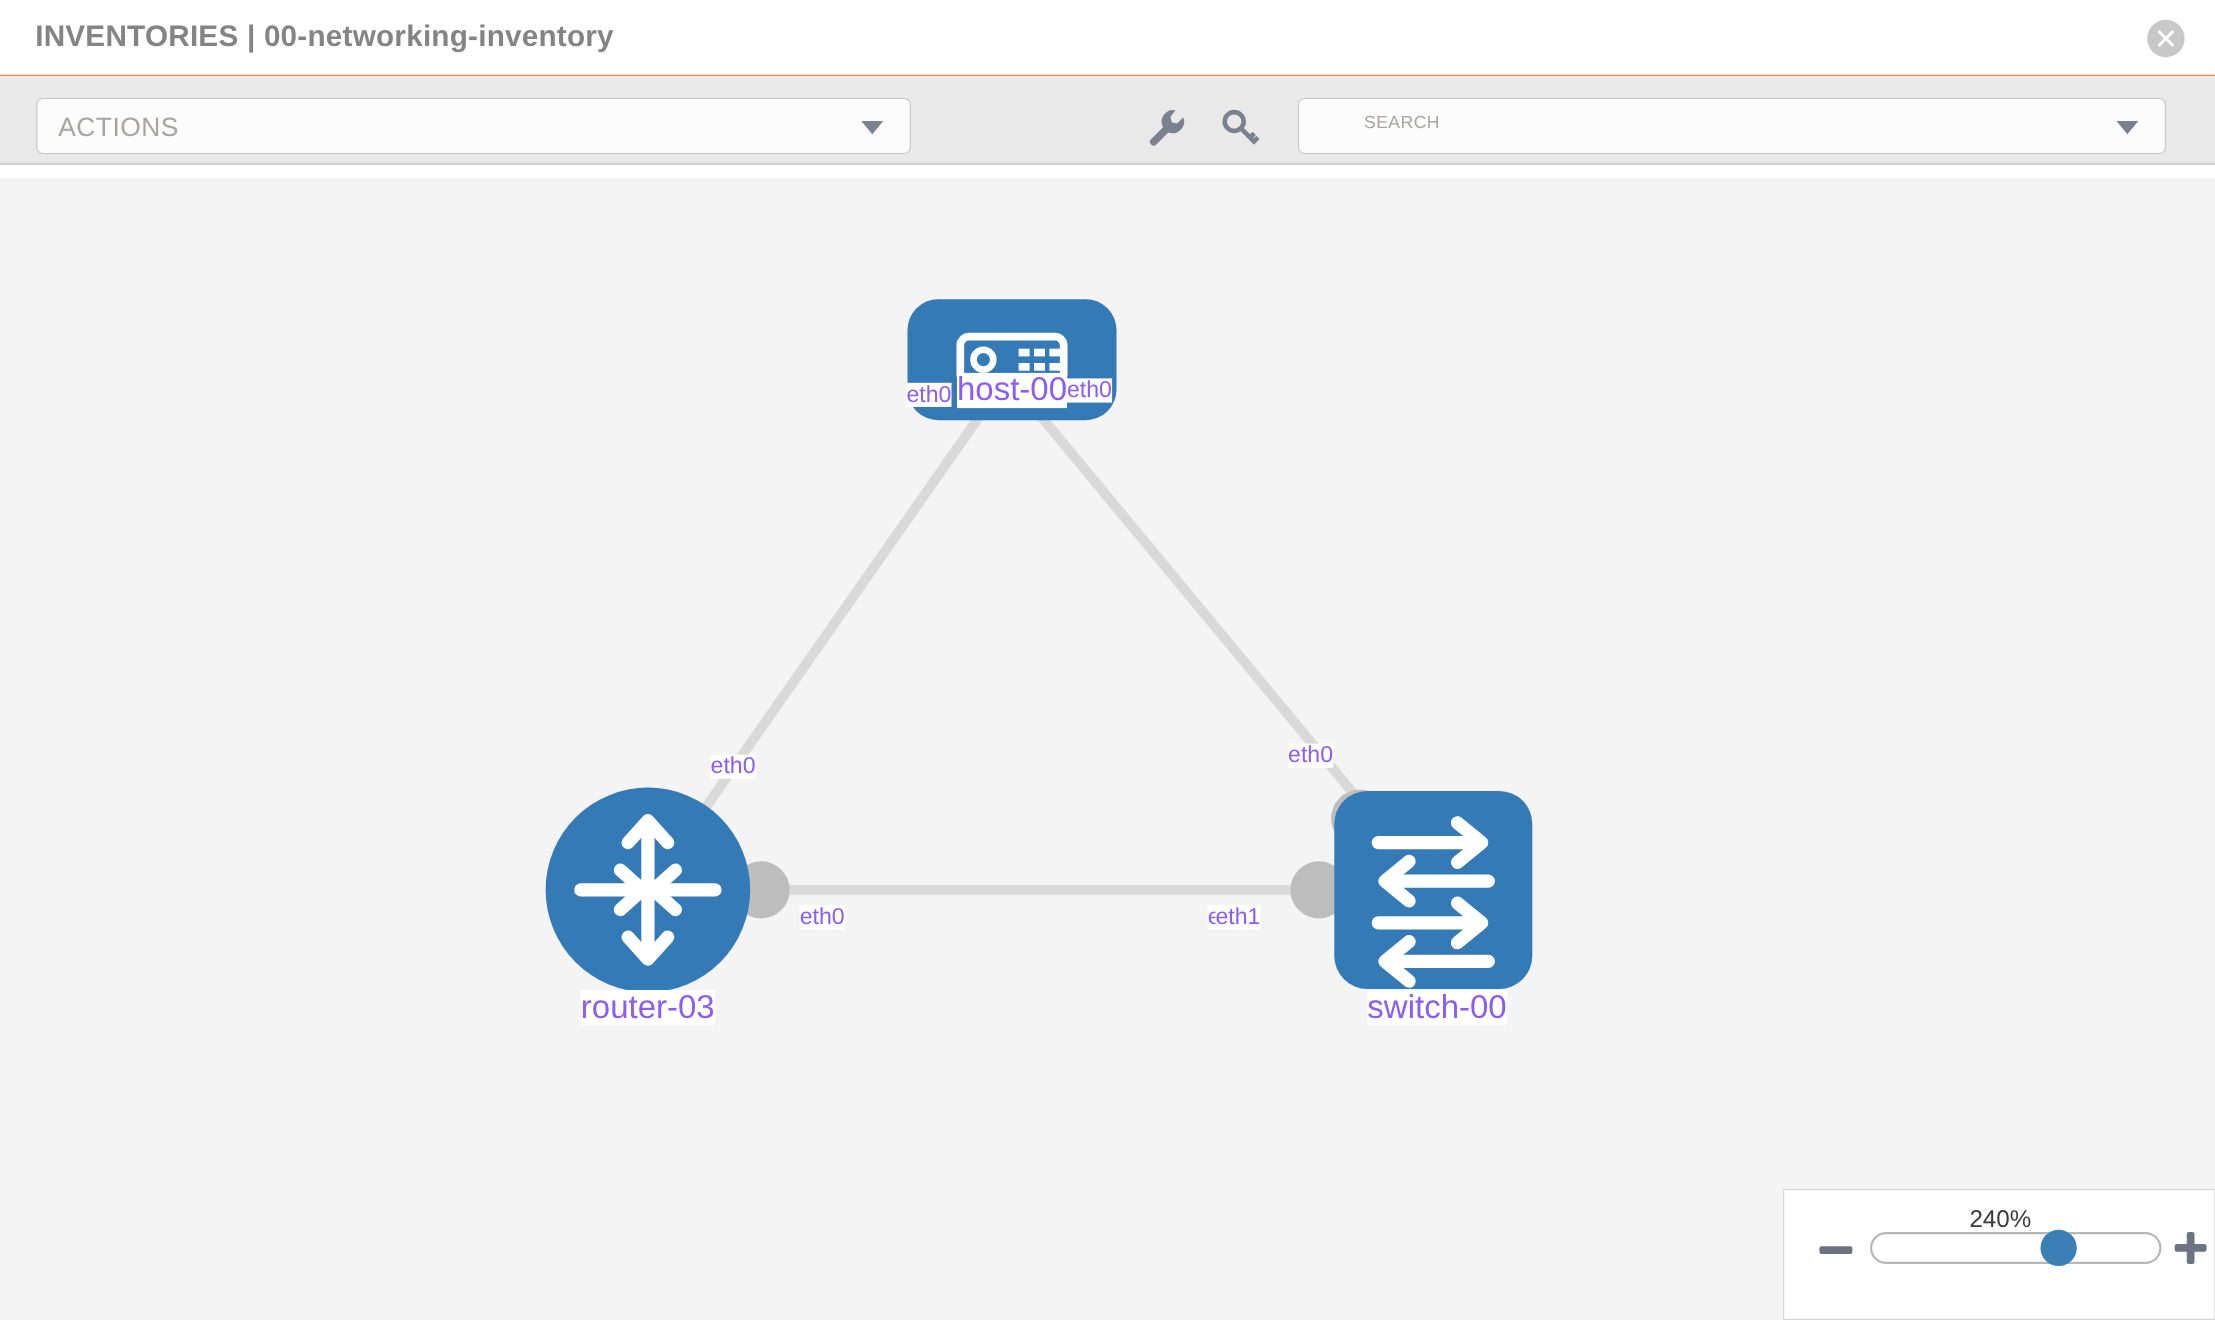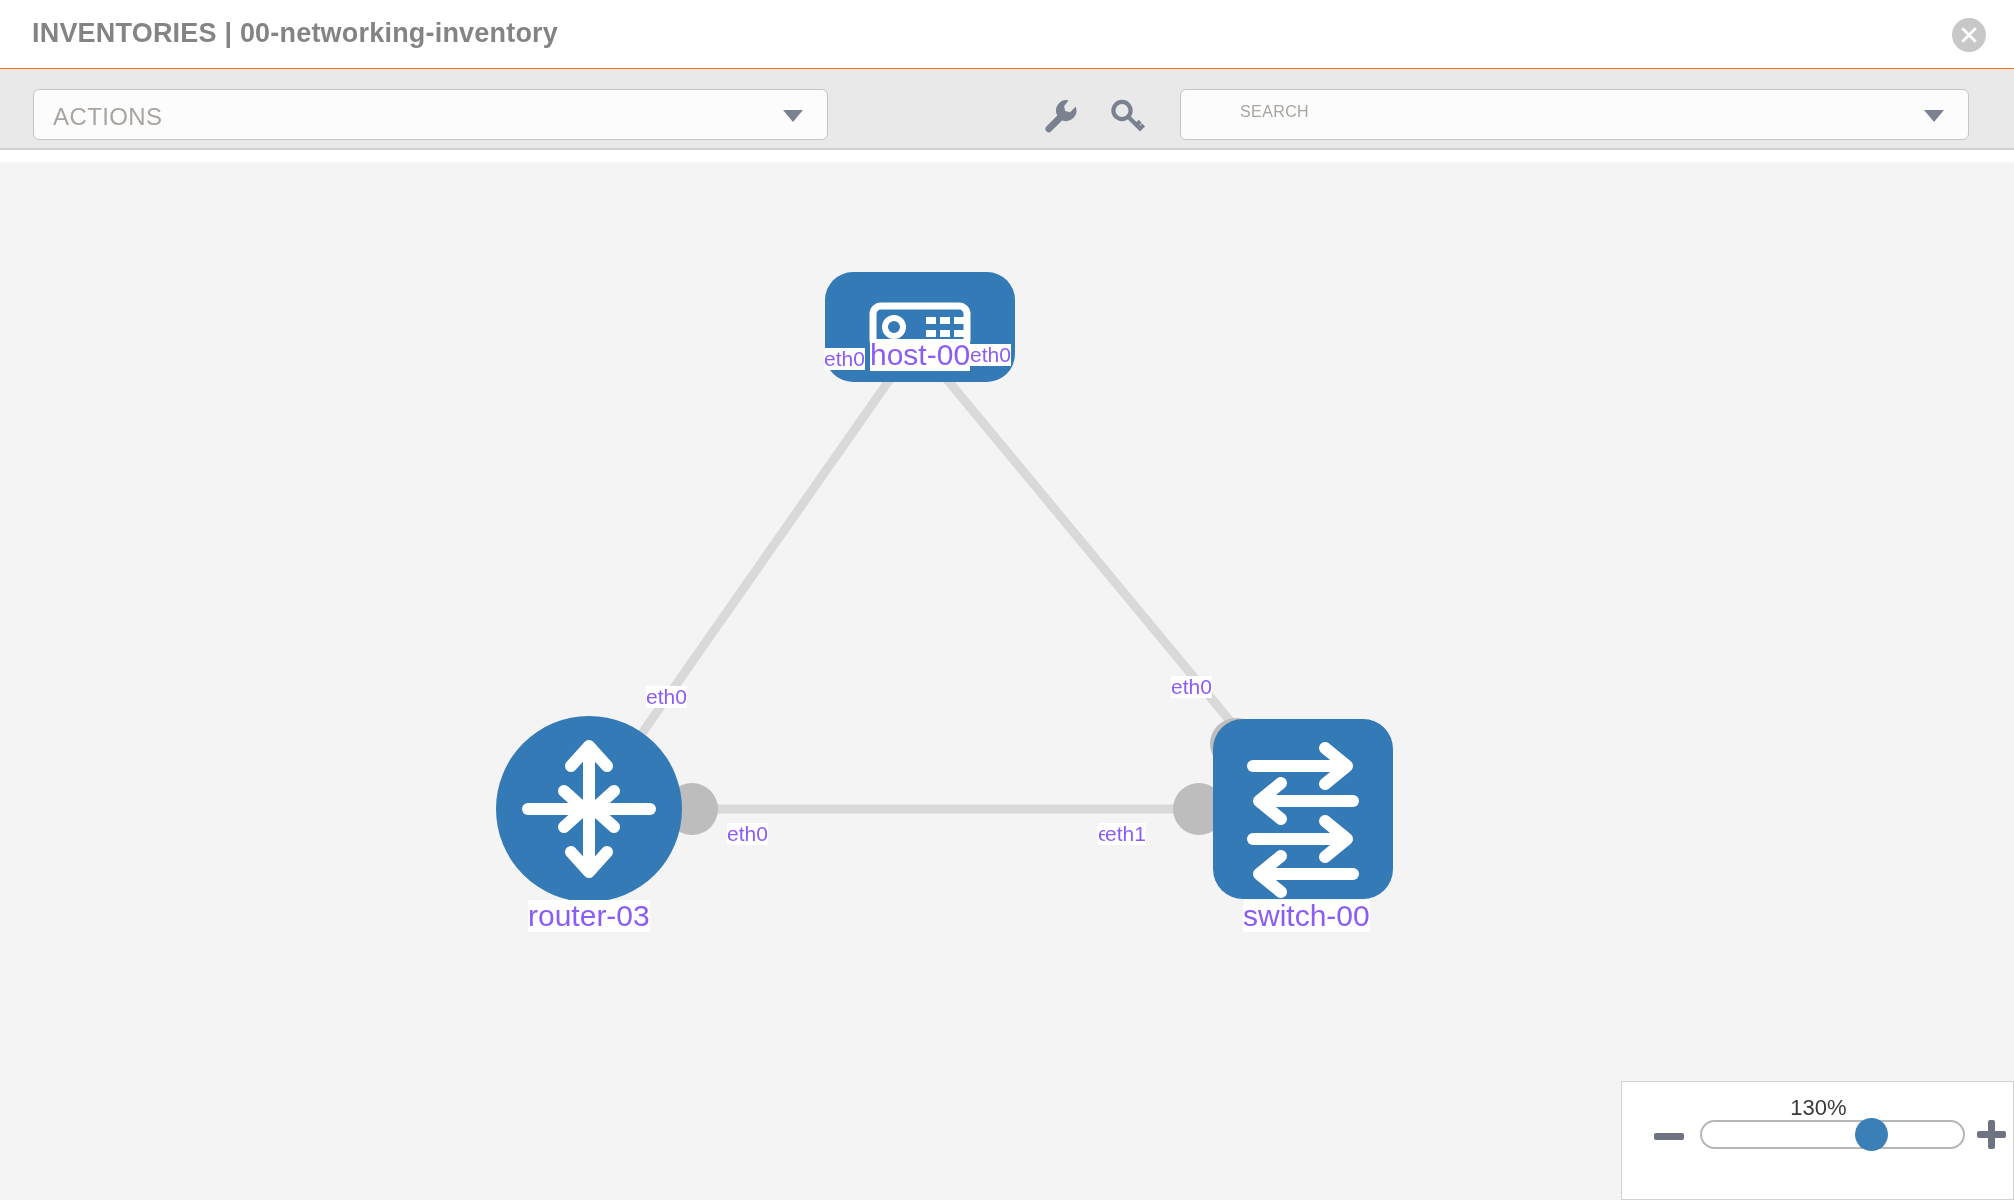--- a/index.html
+++ b/index.html
@@ -339,20 +339,20 @@
     <div class="nlabel nlabel-port" style="left:1098px; top:661px;">eth</div>
     <div class="nlabel nlabel-port" style="left:1105px; top:661px;">eth1</div>
 
     <div class="nlabel nlabel-node" style="left:870px; top:177px;">host-00</div>
     <div class="nlabel nlabel-node" style="left:528px; top:738px;">router-03</div>
     <div class="nlabel nlabel-node" style="left:1243px; top:738px;text-align:right;">switch-00</div>
 
   </div>
 
   <div class="zoom-panel">
-    <div class="zoom-pct">130%</div>
+    <div class="zoom-pct">240%</div>
     <div class="zoom-minus"></div>
     <div class="zoom-track"></div>
     <div class="zoom-thumb"></div>
     <div class="zoom-plus"></div>
   </div>
 
 </div>
 
 </body></html>

